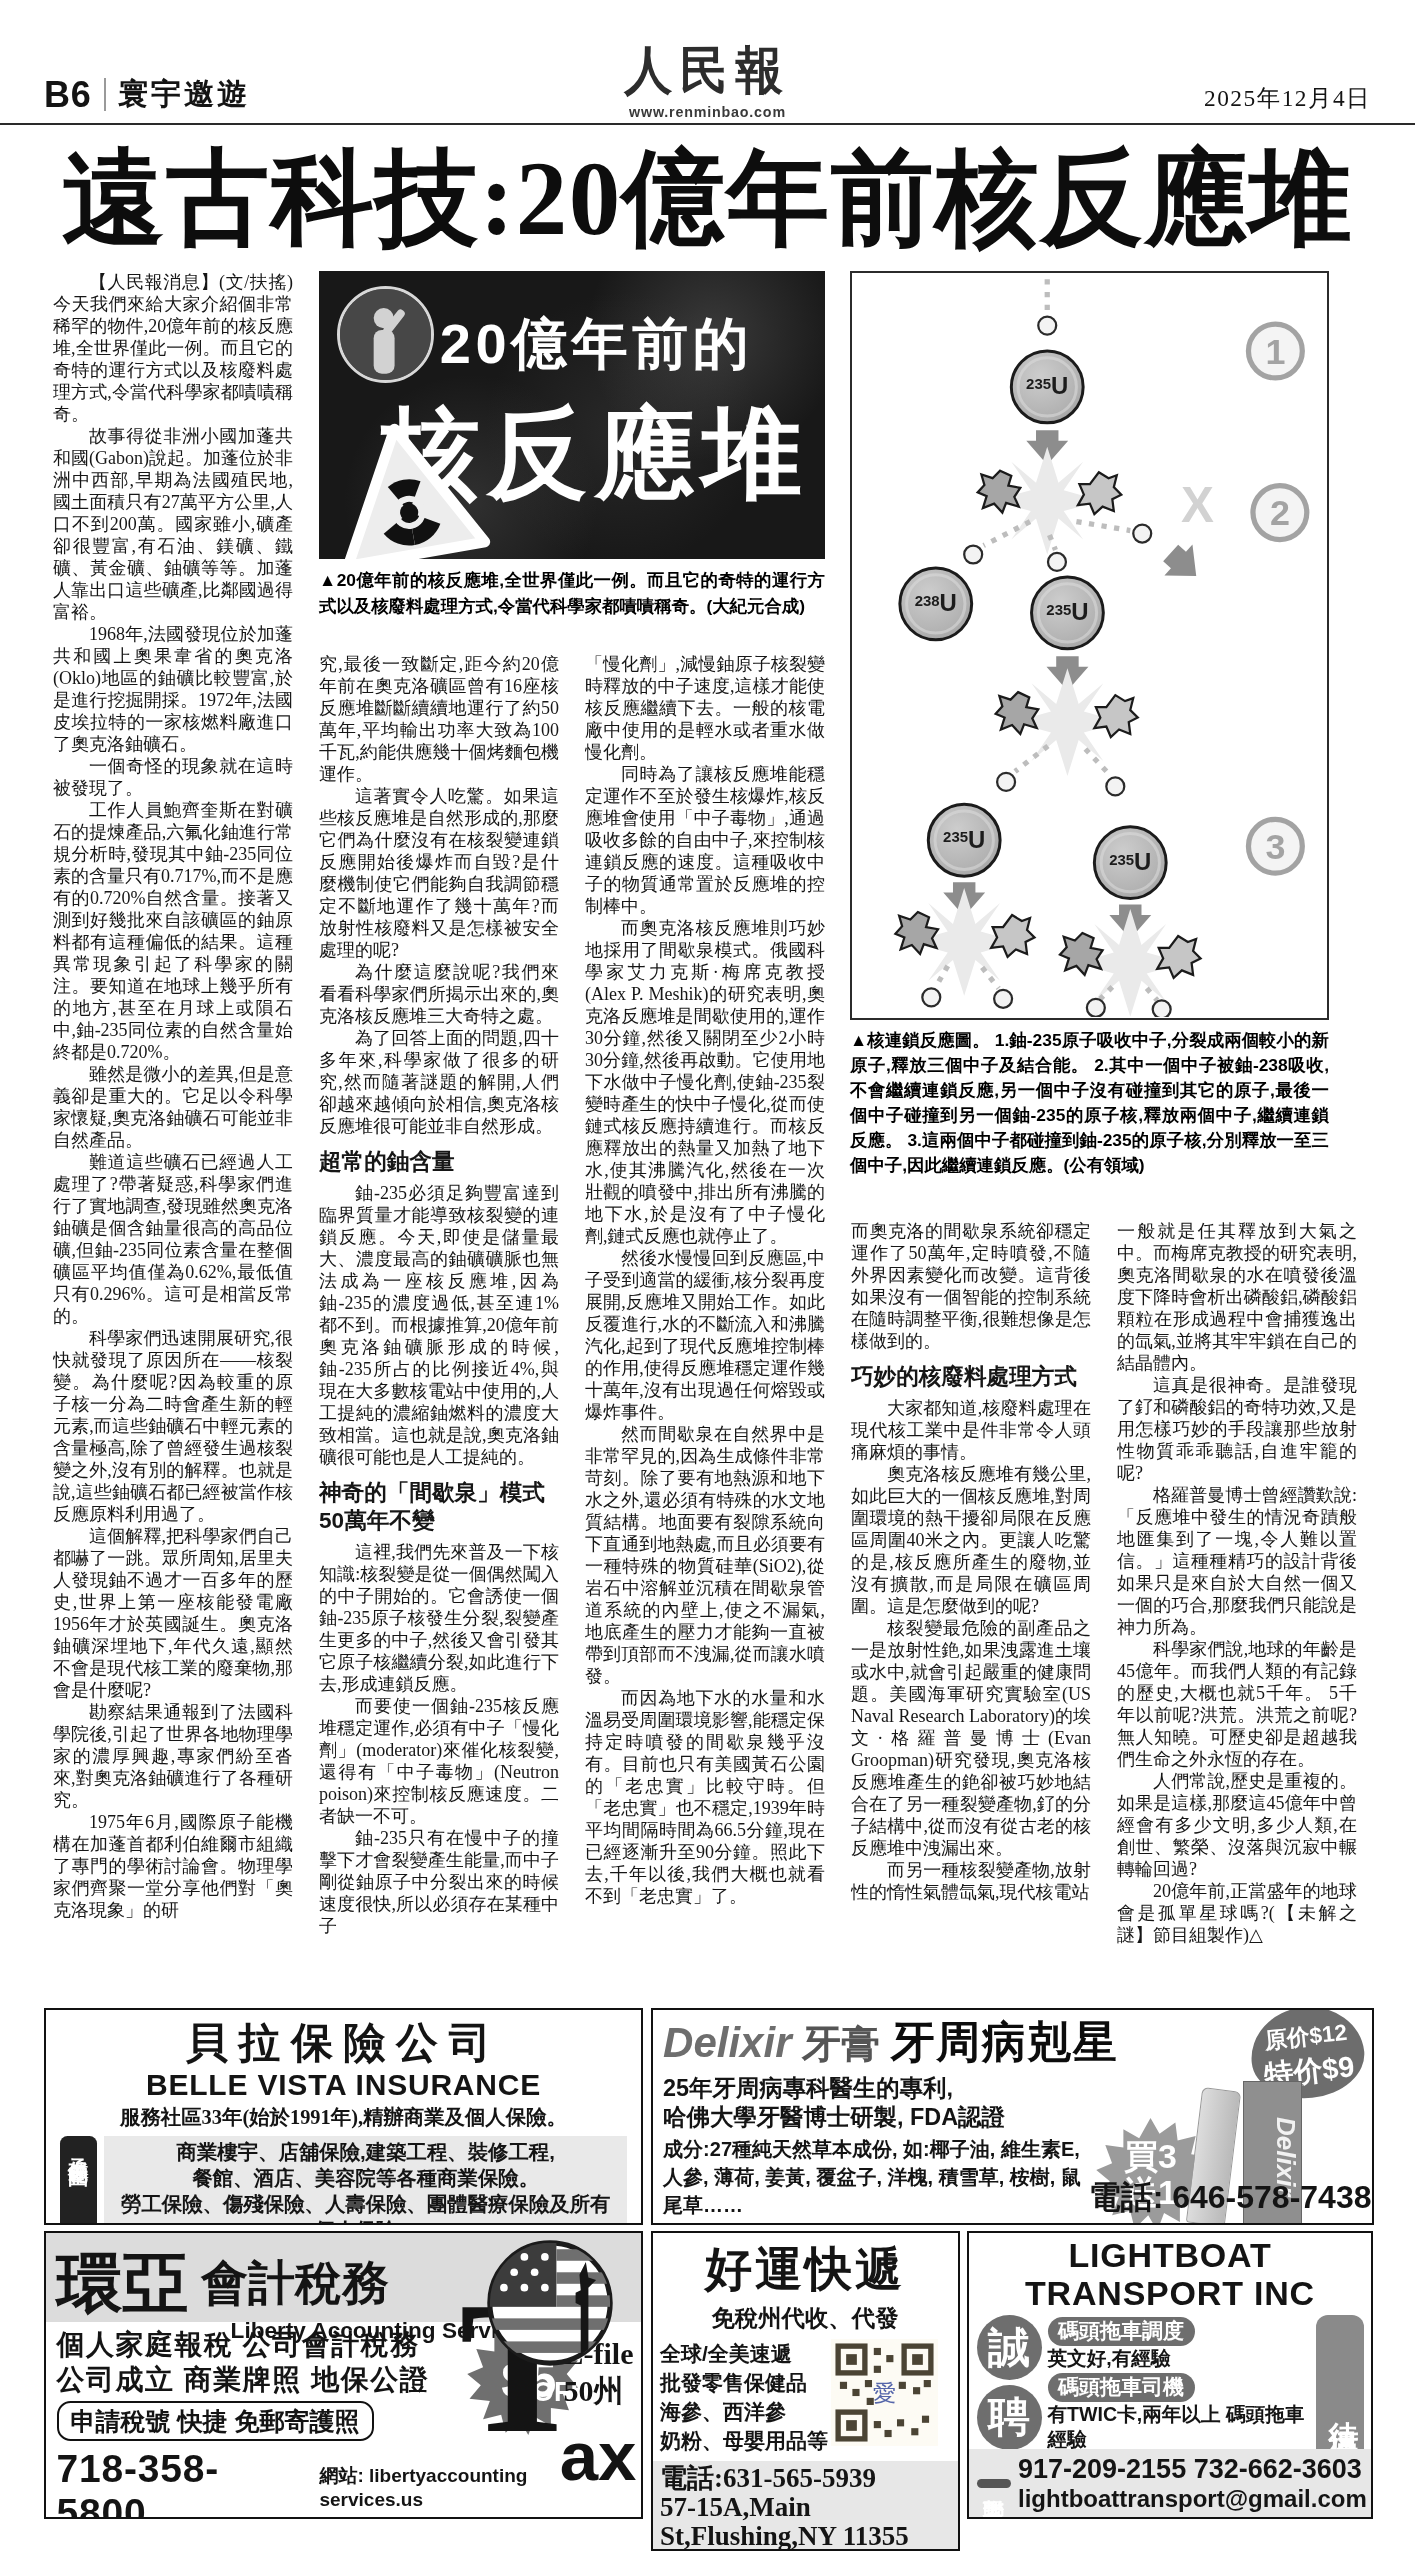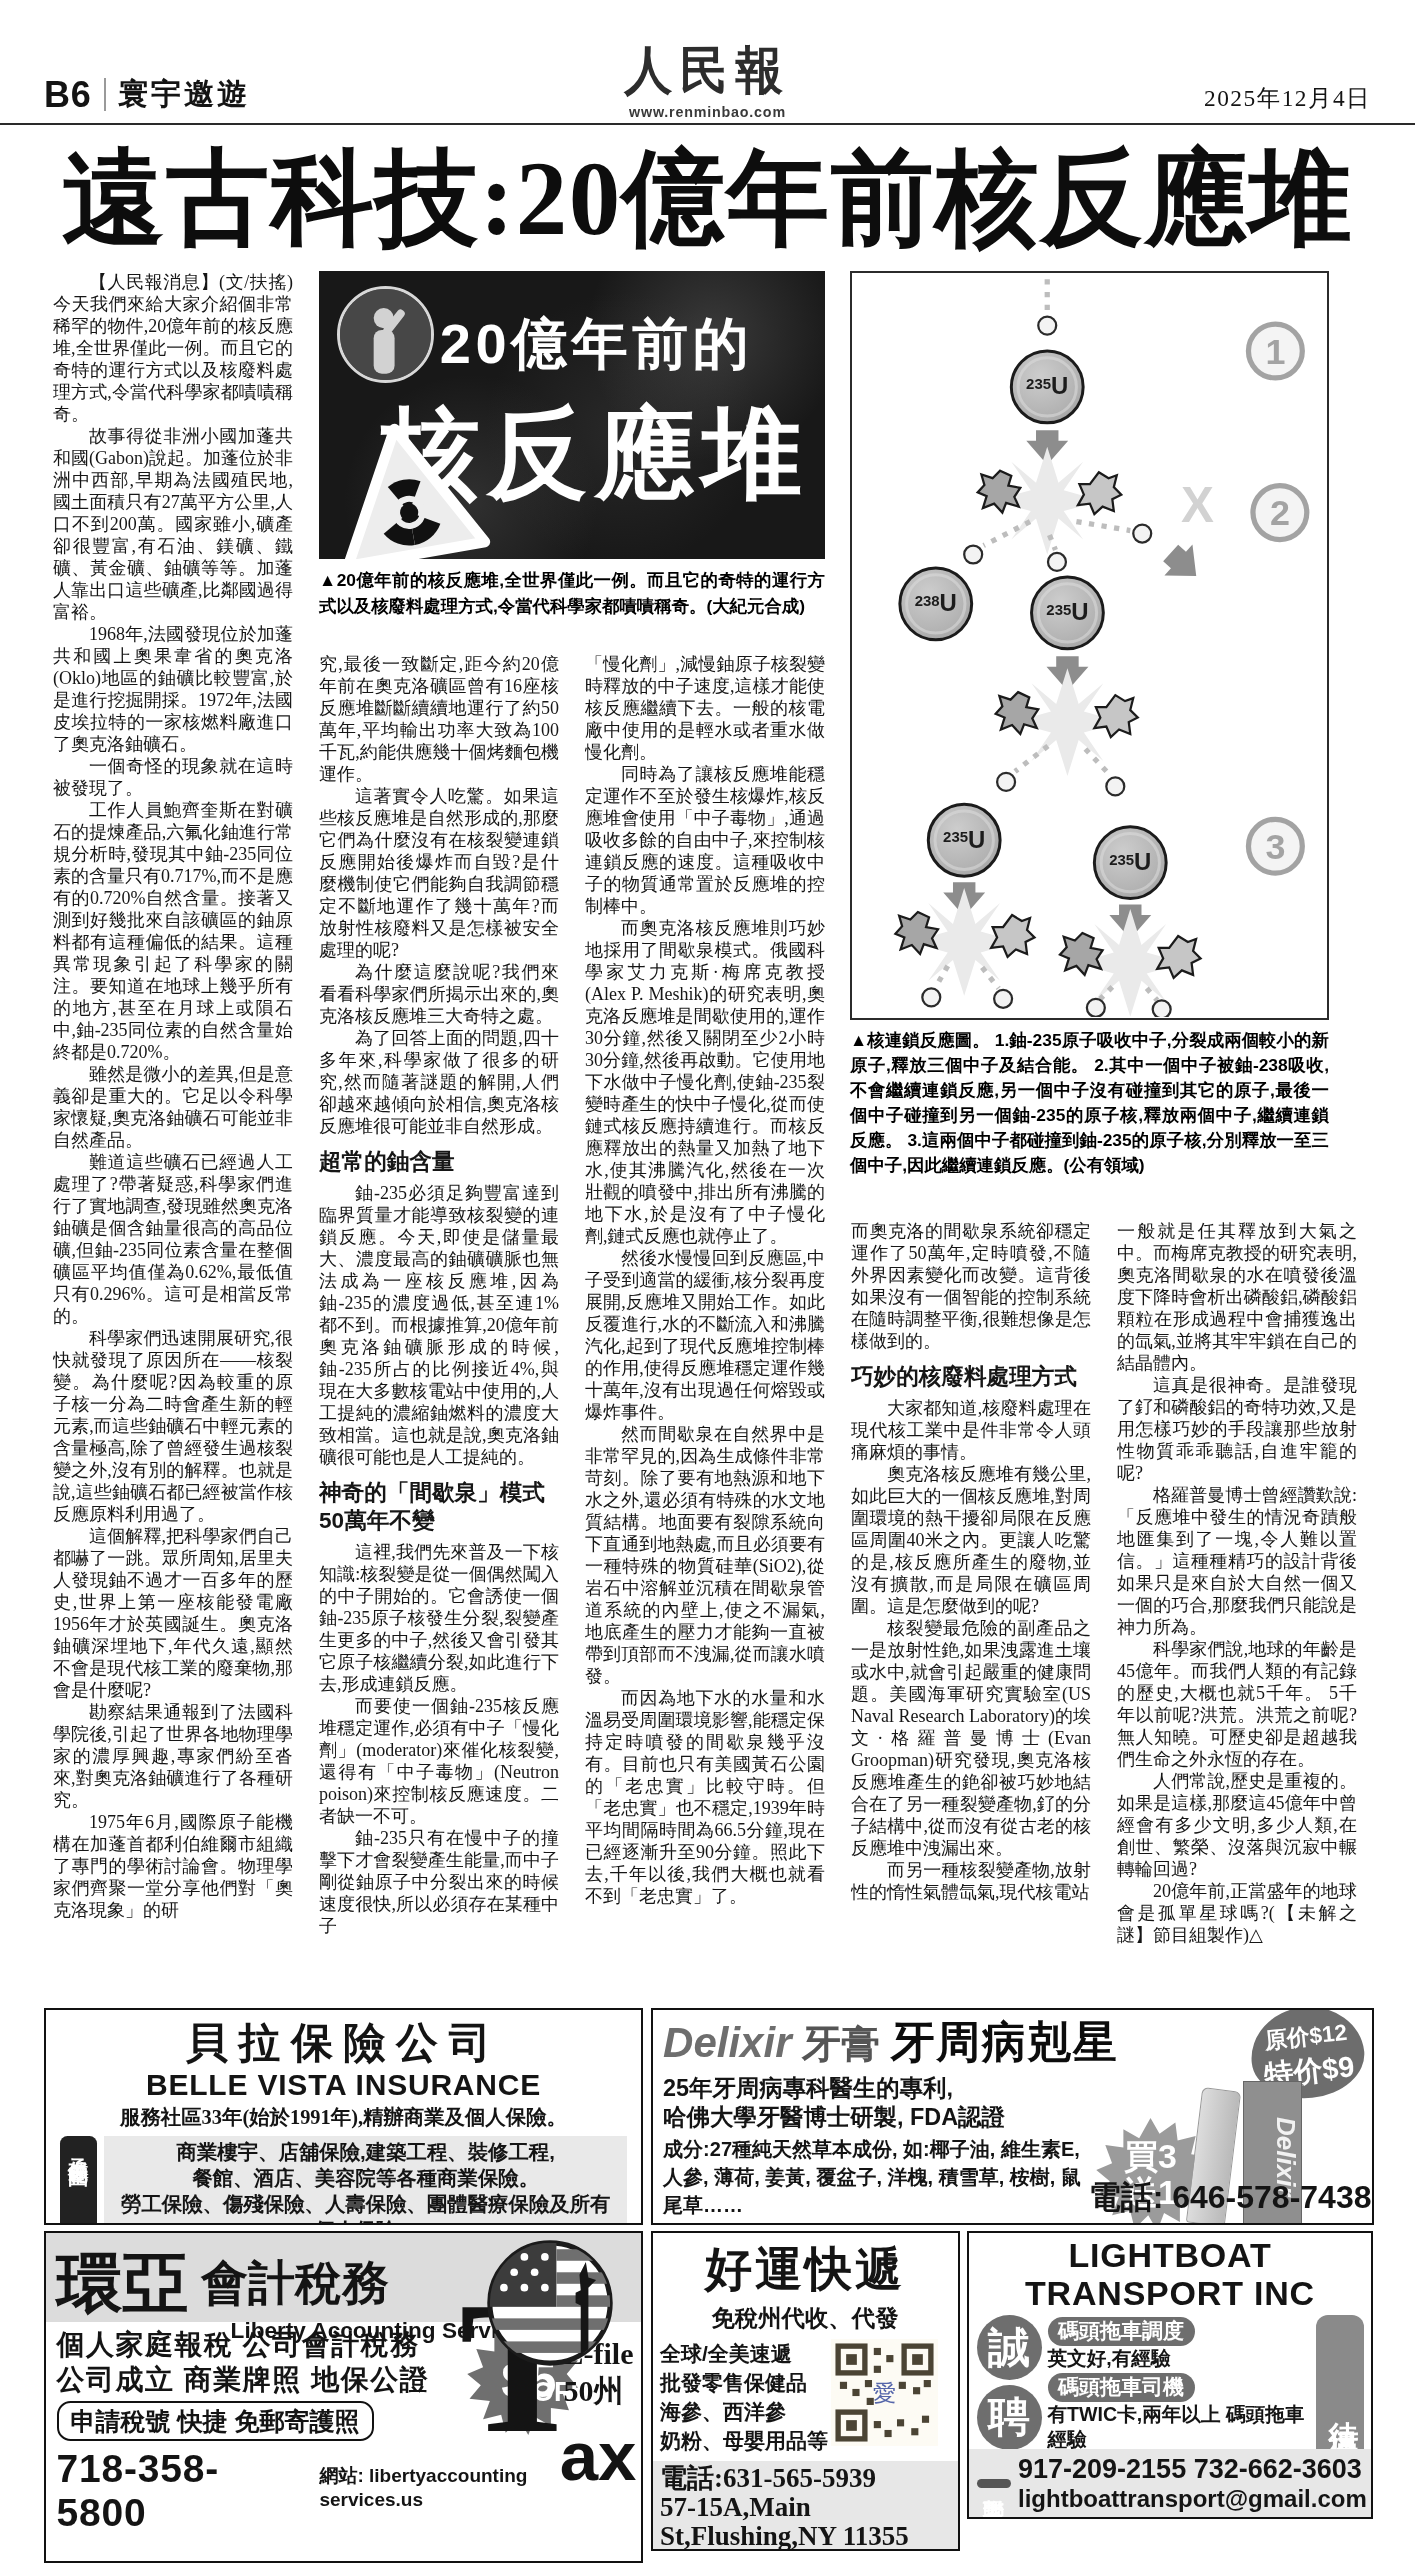--- a/index.html
+++ b/index.html
@@ -102,21 +102,21 @@
   .dx-ing { font-size:20px; font-weight:700; line-height:28px; margin-top:3px; }
   .dx-eff { font-size:22px; font-weight:700; line-height:28px; margin-top:3px; }
   .dx-right { flex:1; position:relative; }
   .dx-star { position:absolute; left:7.5px; top:44px; width:113px; height:113px; }
   .dx-star text { font-weight:900; fill:#fff; text-anchor:middle; }
   .dx-tube { position:absolute; right:128px; top:15px; width:39px; height:136px; background:linear-gradient(90deg,#ddd,#b9b9b9); border-radius:6px 6px 3px 3px; transform:rotate(7deg); border:0.8px solid #999; }
   .dx-box { position:absolute; right:59px; top:7.5px; width:59px; height:151px; background:#8f8f8f; border:0.8px solid #666;
     color:#f2f2f2; writing-mode:vertical-rl; text-align:center; font-style:italic; font-weight:900; font-size:26px; }
   .dx-phone { position:absolute; right:0; bottom:3px; font-size:32px; font-weight:900; }
   .ads-row2 { display:flex; gap:7.5px; margin-top:6px; }
-  .ad-liberty { width:599px; height:332px; }
+  .ad-liberty { width:599px; height:288px; }
   .lib-band { background:#dcdcdc; height:89px; position:relative; padding:6px 10.6px; }
   .lib-logo { font-size:66px; font-weight:900; font-family:"Liberation Serif","DejaVu Serif",serif; display:inline-block; transform:scaleY(1.0); }
   .lib-logo2 { font-size:47px; font-weight:900; display:inline-block; margin-left:9px; vertical-align:7.5px; }
   .lib-en { font-size:22.6px; font-weight:700; margin-left:174px; margin-top:-10.6px; }
   .lib-flag { position:absolute; right:27px; top:6px; width:128px; height:128px; z-index:3; }
   .lib-body { position:relative; padding:4.5px 10.6px; }
   .lib-line { font-size:28px; font-weight:900; line-height:35px; letter-spacing:1.5px; }
   .lib-box { display:inline-block; border:2.3px solid #111; border-radius:13.6px; padding:1.5px 12px; font-size:25px; font-weight:900; margin-top:4.5px; }
   .lib-star { position:absolute; left:419px; top:0px; width:113px; height:113px; }
   .lib-star text { font-weight:900; fill:#fff; }

